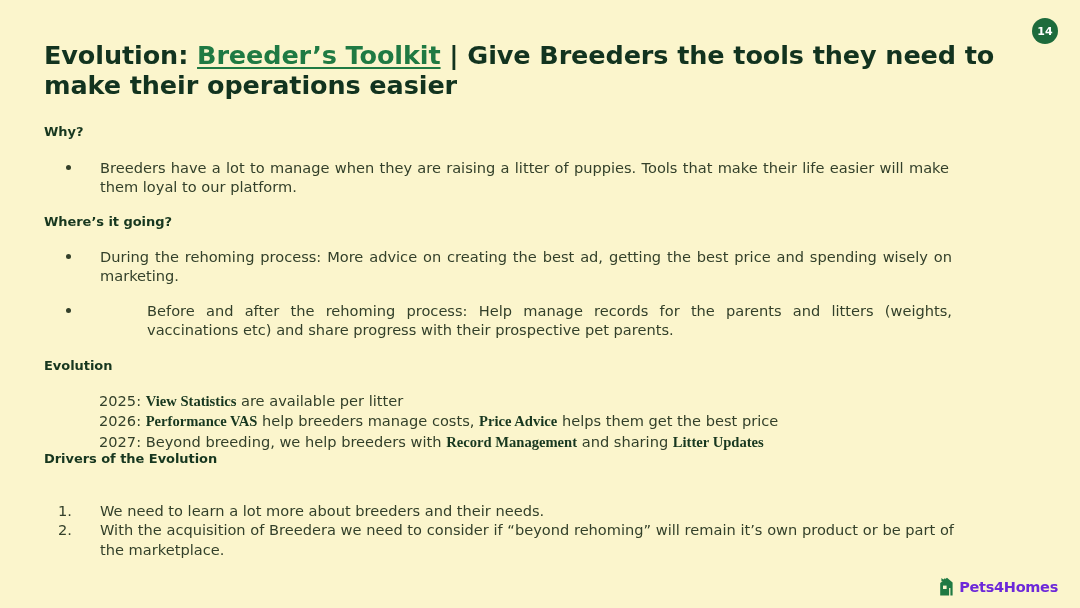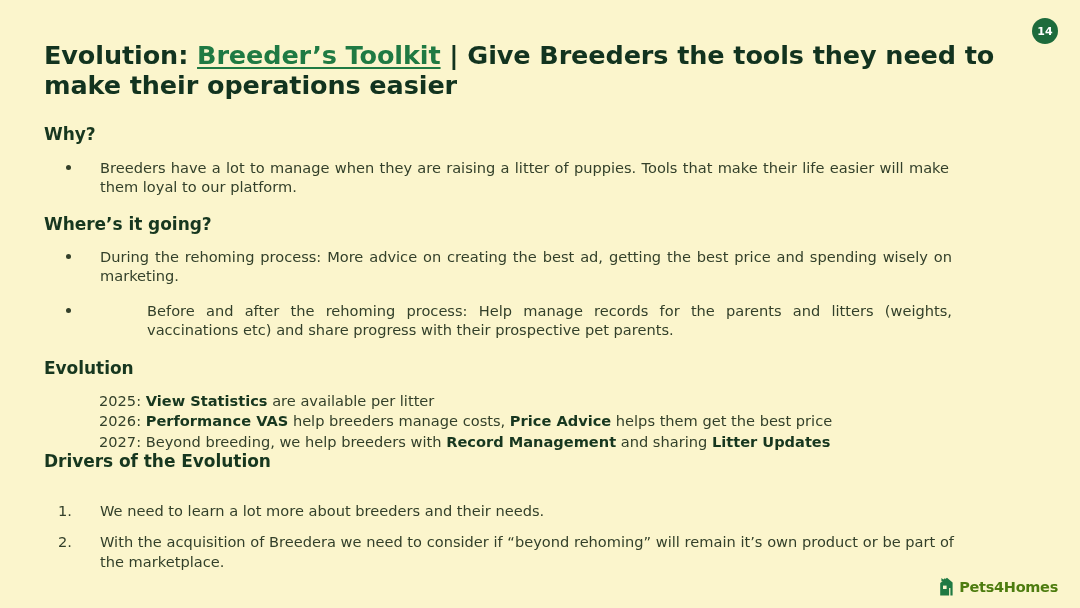--- a/index.html
+++ b/index.html
@@ -57,21 +57,21 @@
     text-decoration: underline;
     text-underline-offset: 3px;
     text-decoration-thickness: 2px;
     margin-top: 16px;
   }
 
   
   .section-head {
     position: absolute;
     left: 44px;
-    font-size: 17px;
+    font-size: 13px;
     font-weight: bold;
     color: #17371f;
     letter-spacing: -0.05px;
   }
   .body-block {
     position: absolute;
     font-size: 14.6px;
     line-height: 1.33;
     color: #33402a;
   }
@@ -115,40 +115,41 @@
   .evo-lines {
     position: absolute;
     left: 99px;
     font-size: 14.6px;
     line-height: 1.40;
     color: #33402a;
   }
   .evo-lines b {
     color: #17371f;
     font-weight: bold;
+    font-family: Liberation Serif, serif;
   }
 
   
   .logo {
     position: absolute;
     right: 22px;
     bottom: 12px;
     display: flex;
     align-items: center;
     gap: 3px;
   }
   .logo-mark {
     width: 17px;
     height: 19px;
     display: block;
   }
   .logo-text {
     font-size: 14.5px;
     font-weight: bold;
-    color: #4d7c0f;
+    color: #6d28d9;
     letter-spacing: -0.3px;
   }
 </style>
 </head>
 <body>
 
 <div class="slide">
 
   <div class="page-badge">14</div>
 
@@ -184,21 +185,21 @@
   </div>
 
   <div class="section-head" style="top:451px;text-align:center;">Drivers of the Evolution</div>
   <div class="body-block" style="left:44px; top:501px; width:910px;">
     <div class="num-row">
       <span class="num-marker">1.</span>
       <span style="display:block;">We need to learn a lot more about breeders and their needs.</span>
     </div>
     <div class="num-row">
       <span class="num-marker">2.</span>
-      <span class="justify" style="display:block;margin-top:12px;">With the acquisition of Breedera we need to consider if “beyond rehoming” will remain it’s own product or be part of the marketplace.</span>
+      <span class="justify" style="display:block;">With the acquisition of Breedera we need to consider if “beyond rehoming” will remain it’s own product or be part of the marketplace.</span>
     </div>
   </div>
 
   <div class="logo">
     <svg class="logo-mark" viewBox="0 0 17 19" aria-hidden="true">
       <path d="M2.4 4.2 L2.4 1.0 L4.3 2.6 L6.2 1.0 L6.2 4.4 Z" fill="#1f7a43"></path>
       <path d="M8.0 0.8 L13.6 5.4 L13.6 18.6 L11.4 18.6 L11.4 11.0 L10.1 11.0 L10.1 18.6 L1.2 18.6 L1.2 6.0 Z" fill="#1f7a43"></path>
       <rect x="4.0" y="8.6" width="3.6" height="3.4" fill="#fbf5cc"></rect>
     </svg>
     <span class="logo-text">Pets4Homes</span>

